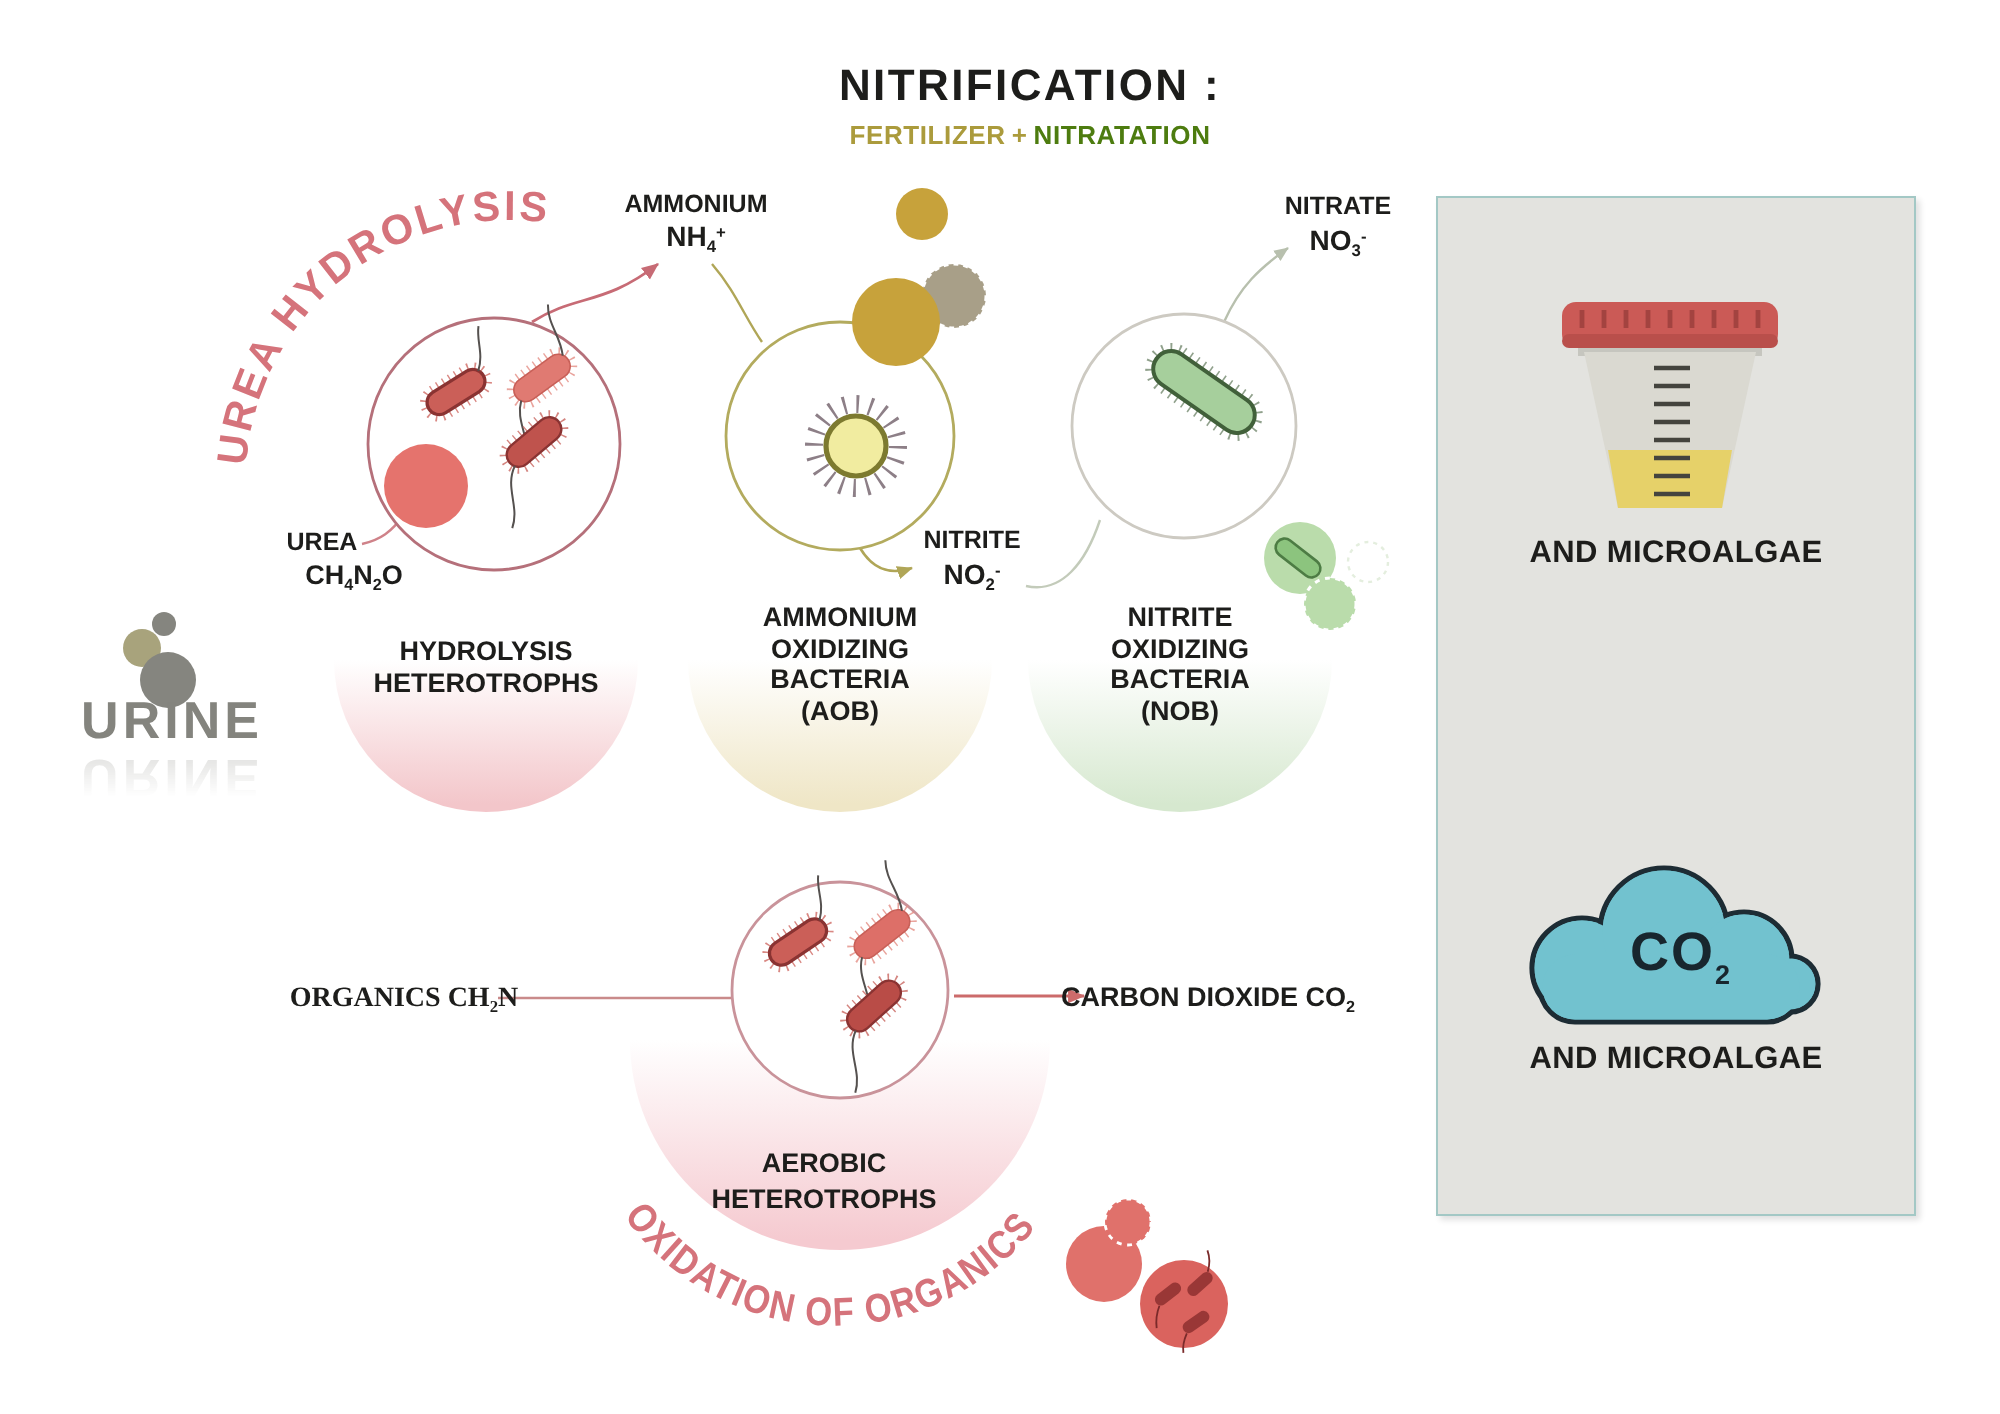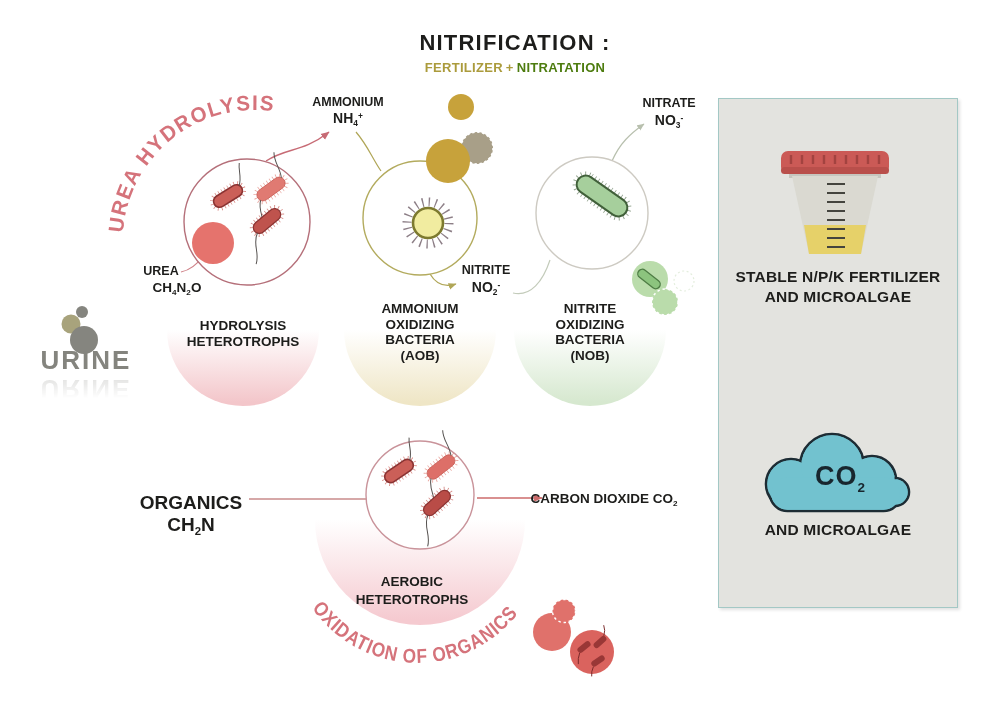--- a/index.html
+++ b/index.html
@@ -232,33 +232,32 @@
       <div>BACTERIA</div>
       <div>(AOB)</div>
   </div>
   <div class="lbl" style="left:515px;top:301px;width:150px;font-size:13.5px;line-height:15.5px;">
     <div>NITRITE</div>
       <div>OXIDIZING</div>
       <div>BACTERIA</div>
       <div>(NOB)</div>
   </div>
 
-  <div class="lbl" style="left:131px;top:492px;width:120px;font-size:19px;"><span>ORGANICS CH</span><sub>2</sub><span>N</span></div>
+  <div class="lbl" style="left:142px;top:492px;width:120px;font-size:14px;font-family:Liberation Serif, serif;"><span>ORGANICS CH</span><sub>2</sub><span>N</span></div>
   <div class="lbl" style="left:524px;top:491px;width:160px;font-size:13.5px;"><span>CARBON DIOXIDE CO</span><sub>2</sub></div>
 
   <div class="lbl" style="left:337px;top:573px;width:150px;font-size:13.5px;line-height:17.5px;">
     <div>AEROBIC</div>
       <div>HETEROTROPHS</div>
   </div>
 
   <div class="lbl urine-word">URINE</div>
   <div class="lbl urine-reflect">URINE</div>
 
   <div class="lbl panel-caption" style="left:722px;top:267px;width:232px;">
-    <div>STABLE N/P/K FERTILIZER</div>
       <div>AND MICROALGAE</div>
   </div>
   <div class="lbl cloud-co2"><span>CO</span><sub>2</sub></div>
   <div class="lbl panel-caption" style="left:722px;top:520px;width:232px;">
       <div>AND MICROALGAE</div>
   </div>
 
 </div>
 
 </body></html>

